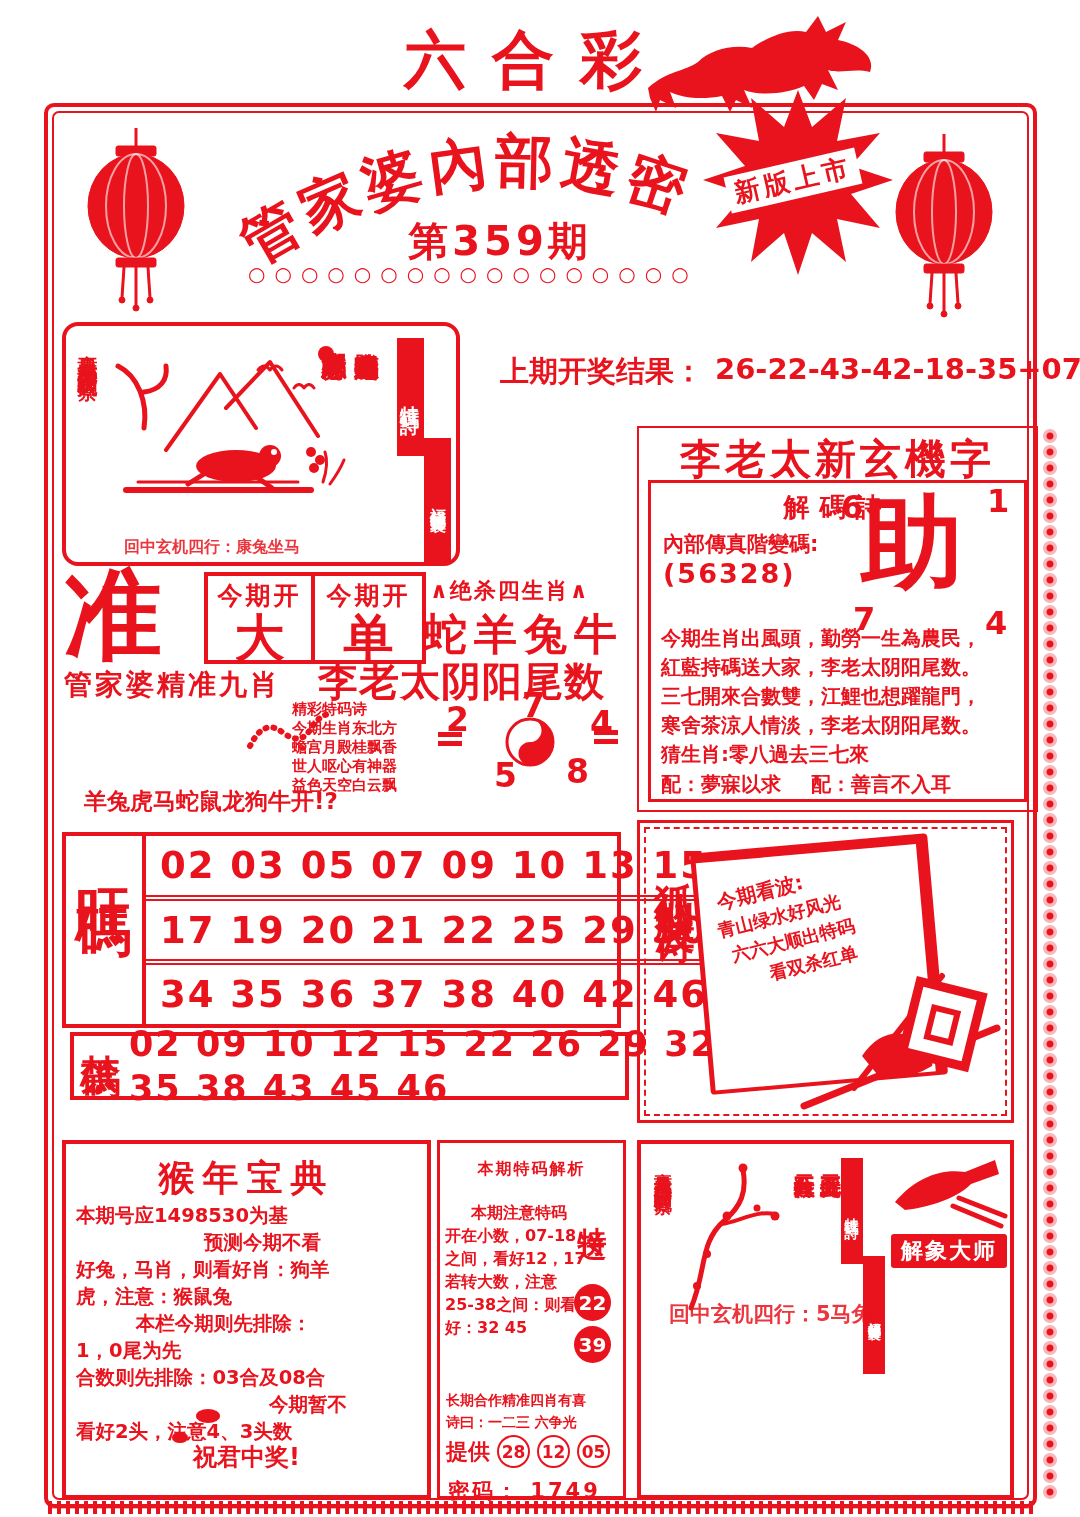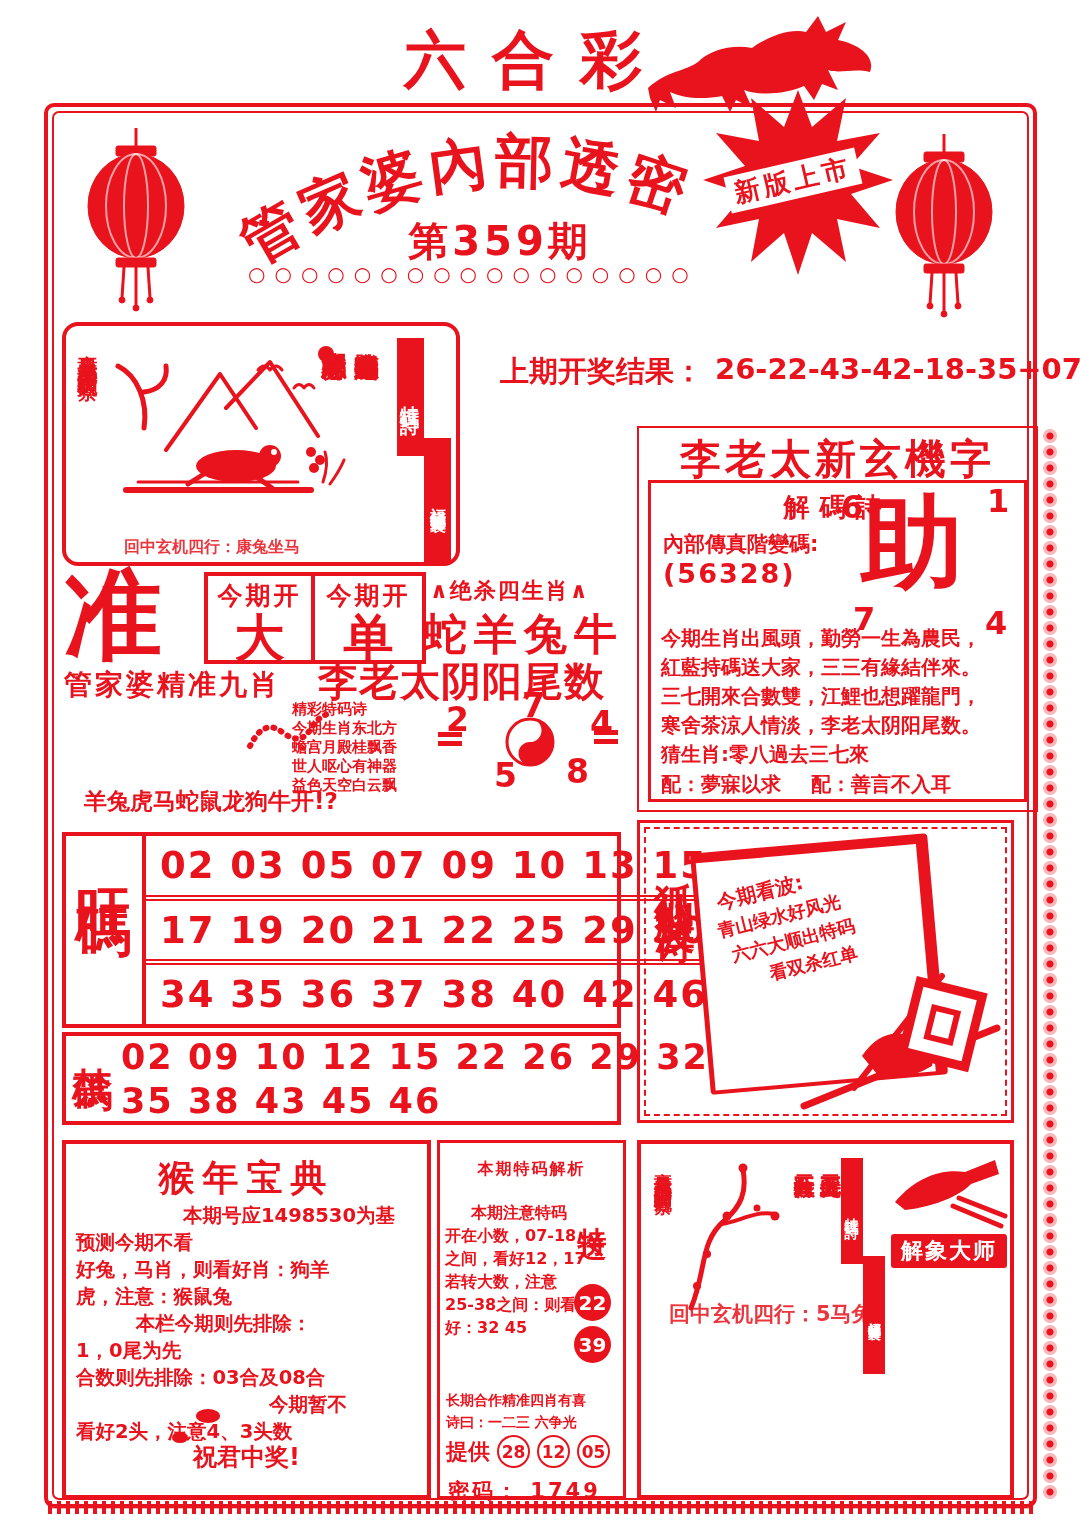--- a/index.html
+++ b/index.html
@@ -82,21 +82,21 @@
   .li-poem{position:absolute;left:22px;top:196px;width:365px;font-size:20px;line-height:29px;font-weight:bold;white-space:nowrap}
   .li-pairs{display:flex;gap:30px;margin-top:1px}
 
   
   .wbox{left:62px;top:832px;width:559px;height:196px;border:4px solid var(--red);display:flex}
   .wlabel{width:88px;border-right:4px solid var(--red);display:flex;align-items:center;justify-content:center}
   .wlabel span{font-size:56px;font-weight:900;letter-spacing:14px;height:170px}
   .wrows{flex:1;display:flex;flex-direction:column}
   .wrow{flex:1;display:flex;align-items:center;padding-left:14px;font-size:37px;font-weight:800;letter-spacing:2px;white-space:nowrap}
   .wrow.sep{border-bottom:6px double var(--red)}
-  .jbox{left:62px;top:1032px;width:559px;height:93px;border:4px solid var(--red);display:flex;align-items:center}
+  .jbox{left:70px;top:1032px;width:559px;height:68px;border:4px solid var(--red);display:flex;align-items:center}
   .jlabel{width:96px;display:flex;justify-content:center}
   .jlabel span{font-size:40px;font-weight:900;letter-spacing:6px;height:88px}
   .jnums{font-size:35px;font-weight:800;letter-spacing:2px;line-height:44px;white-space:nowrap}
 
   
   .fbox{left:637px;top:820px;width:377px;height:303px;border:3px solid var(--red)}
   .fbox::before{content:"";position:absolute;inset:4px;border:2px dashed var(--red);pointer-events:none}
   .ftitle{left:8px;top:28px;height:262px;font-size:40px;font-weight:900;letter-spacing:10px}
   .paper{left:60px;top:20px;width:238px;height:242px;background:#fff;border:solid var(--red);
          border-width:10px 12px 4px 5px;border-radius:4px;transform:rotate(-5deg)}
@@ -106,22 +106,22 @@
   .paper-text div:nth-child(2){margin-left:-6px}
   .paper-text div:nth-child(3){margin-left:2px}
   .paper-text div:nth-child(4){margin-left:34px}
   .fhand{right:4px;bottom:4px}
 
   
   .mbox{left:62px;top:1140px;width:369px;height:359px;border:4px solid var(--red)}
   .mtitle{left:0;top:10px;width:100%;text-align:center;font-size:36px;font-weight:900;letter-spacing:8px}
   .mlines{left:10px;right:10px;top:58px;font-size:19.5px;line-height:27px;font-weight:bold}
   .mlines div{white-space:nowrap}
-  .mlines div:nth-child(1){text-align:right;padding-right:22px}
-  .mlines div:nth-child(2){padding-right:96px}
+  .mlines div:nth-child(1){text-align:left;padding-right:22px}
+  .mlines div:nth-child(2){text-align:right;padding-right:96px}
   .mlines div:nth-child(5){text-align:center;padding-right:46px}
   .mlines div:nth-child(8){text-align:right;padding-right:70px}
   .mfooter{left:0;bottom:22px;width:100%;text-align:center;font-size:24px;font-weight:bold}
   .blob{position:absolute;background:var(--red);border-radius:50%}
 
   .abox{left:437px;top:1140px;width:189px;height:359px;border:3px solid var(--red)}
   .atitle{left:0;top:16px;width:100%;text-align:center;font-size:16px;font-weight:900;letter-spacing:2px;white-space:nowrap}
   .acols{left:5px;top:58px;right:3px;display:flex}
   .aleft{width:120px;font-size:16px;line-height:23px;font-weight:bold}
   .aleft div{white-space:nowrap}
@@ -316,21 +316,21 @@
     <div class="li-sub">解碼詩</div>
     <div class="li-fax">內部傳真階變碼:</div>
     <div class="li-code">(56328)</div>
     <div class="li-char">助</div>
     <span class="li-n n-tl">6</span>
     <span class="li-n n-tr">1</span>
     <span class="li-n n-bl">7</span>
     <span class="li-n n-br">4</span>
     <div class="li-poem">
       <div>今期生肖出風頭，勤勞一生為農民，</div>
-      <div>紅藍持碼送大家，三三有緣結伴來。</div>
+      <div>紅藍持碼送大家，李老太阴阳尾数。</div>
       <div>三七開來合數雙，江鯉也想躍龍門，</div>
       <div>寒舍茶涼人情淡，李老太阴阳尾数。</div>
       <div>猜生肖:零八過去三七來</div>
       <div class="li-pairs">
         <span>配：夢寐以求</span>
         <span>配：善言不入耳</span>
       </div>
     </div>
   </div>
 

